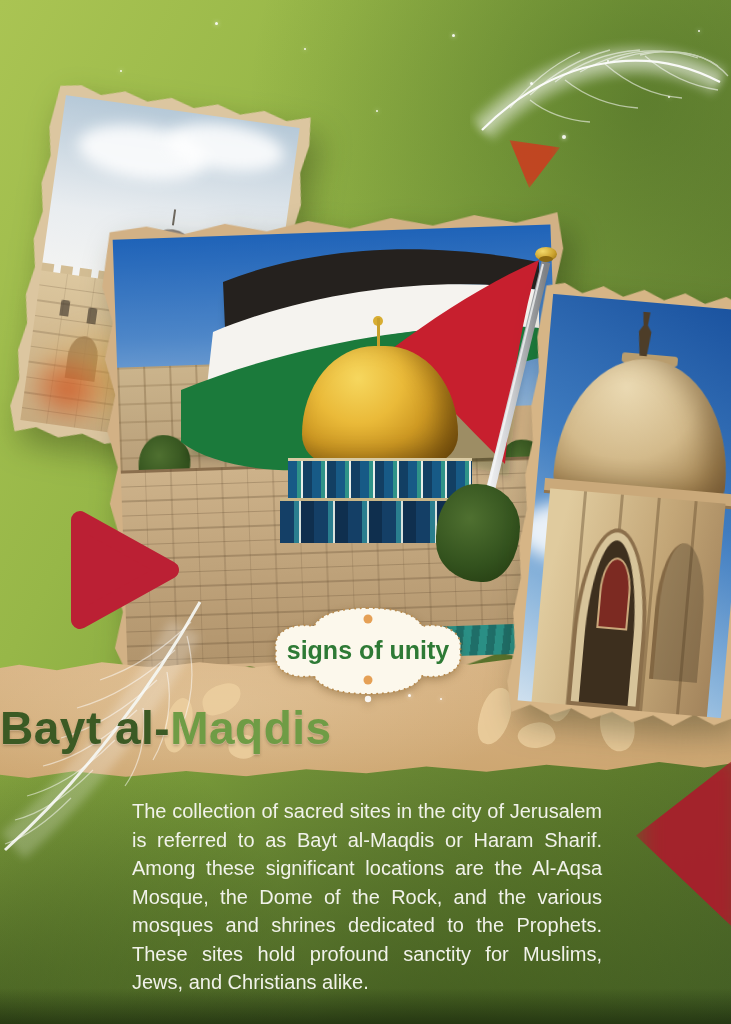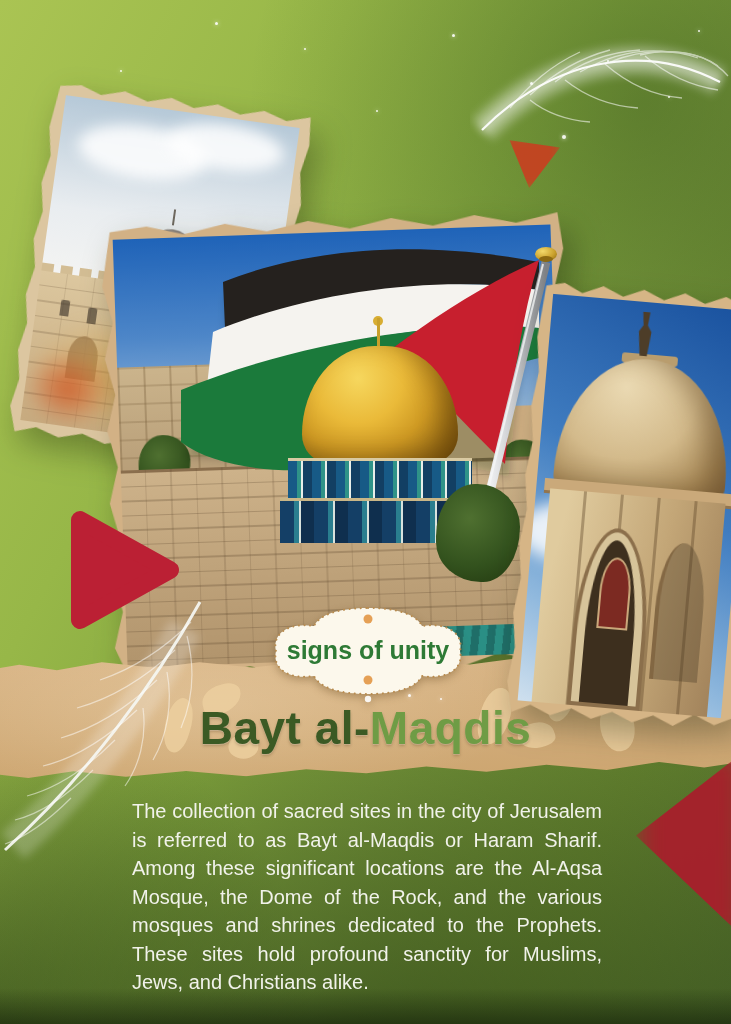--- a/index.html
+++ b/index.html
@@ -136,21 +136,21 @@
       radial-gradient(60% 120% at 30% 40%, rgba(255,240,210,.25), rgba(255,240,210,0) 70%),
       linear-gradient(#d8b485,#cda671);
     clip-path:polygon(0% 8%,4% 4%,9% 9%,15% 3%,22% 8%,28% 4%,35% 9%,42% 5%,50% 10%,57% 5%,64% 9%,71% 4%,
       78% 9%,85% 5%,92% 9%,100% 5%,100% 92%,95% 96%,89% 91%,82% 97%,74% 92%,66% 97%,58% 92%,50% 97%,
       42% 93%,34% 98%,26% 93%,18% 97%,11% 92%,5% 97%,0% 93%);}
   .orn{position:absolute;background:#eccf9f;opacity:.85;}
 
   
   .badge{left:262px;top:598px;width:212px;height:108px;z-index:10;
     filter:drop-shadow(0 3px 4px rgba(90,60,20,.35));}
-  .title{left:0;top:701px;width:731px;text-align:center;z-index:11;
+  .title{left:0;top:701px;width:731px;z-index:11;
     font-size:46px;font-weight:bold;letter-spacing:.5px;
     text-shadow:0 1px 0 rgba(255,255,255,.2),0 2px 3px rgba(60,40,10,.25);}
   .title .dk{color:#3b5a24;}
   .title .lt{color:#6f9c45;}
   .body-text{left:132px;top:797px;width:470px;margin:0;z-index:11;position:absolute;
     font-size:20px;line-height:28.5px;text-align:justify;color:#f1f2ea;}
 
   .feather{z-index:10;}
   .feather-tr{left:470px;top:0;width:261px;height:180px;z-index:1;}
   .feather-bl{left:-5px;top:588px;width:230px;height:280px;}

